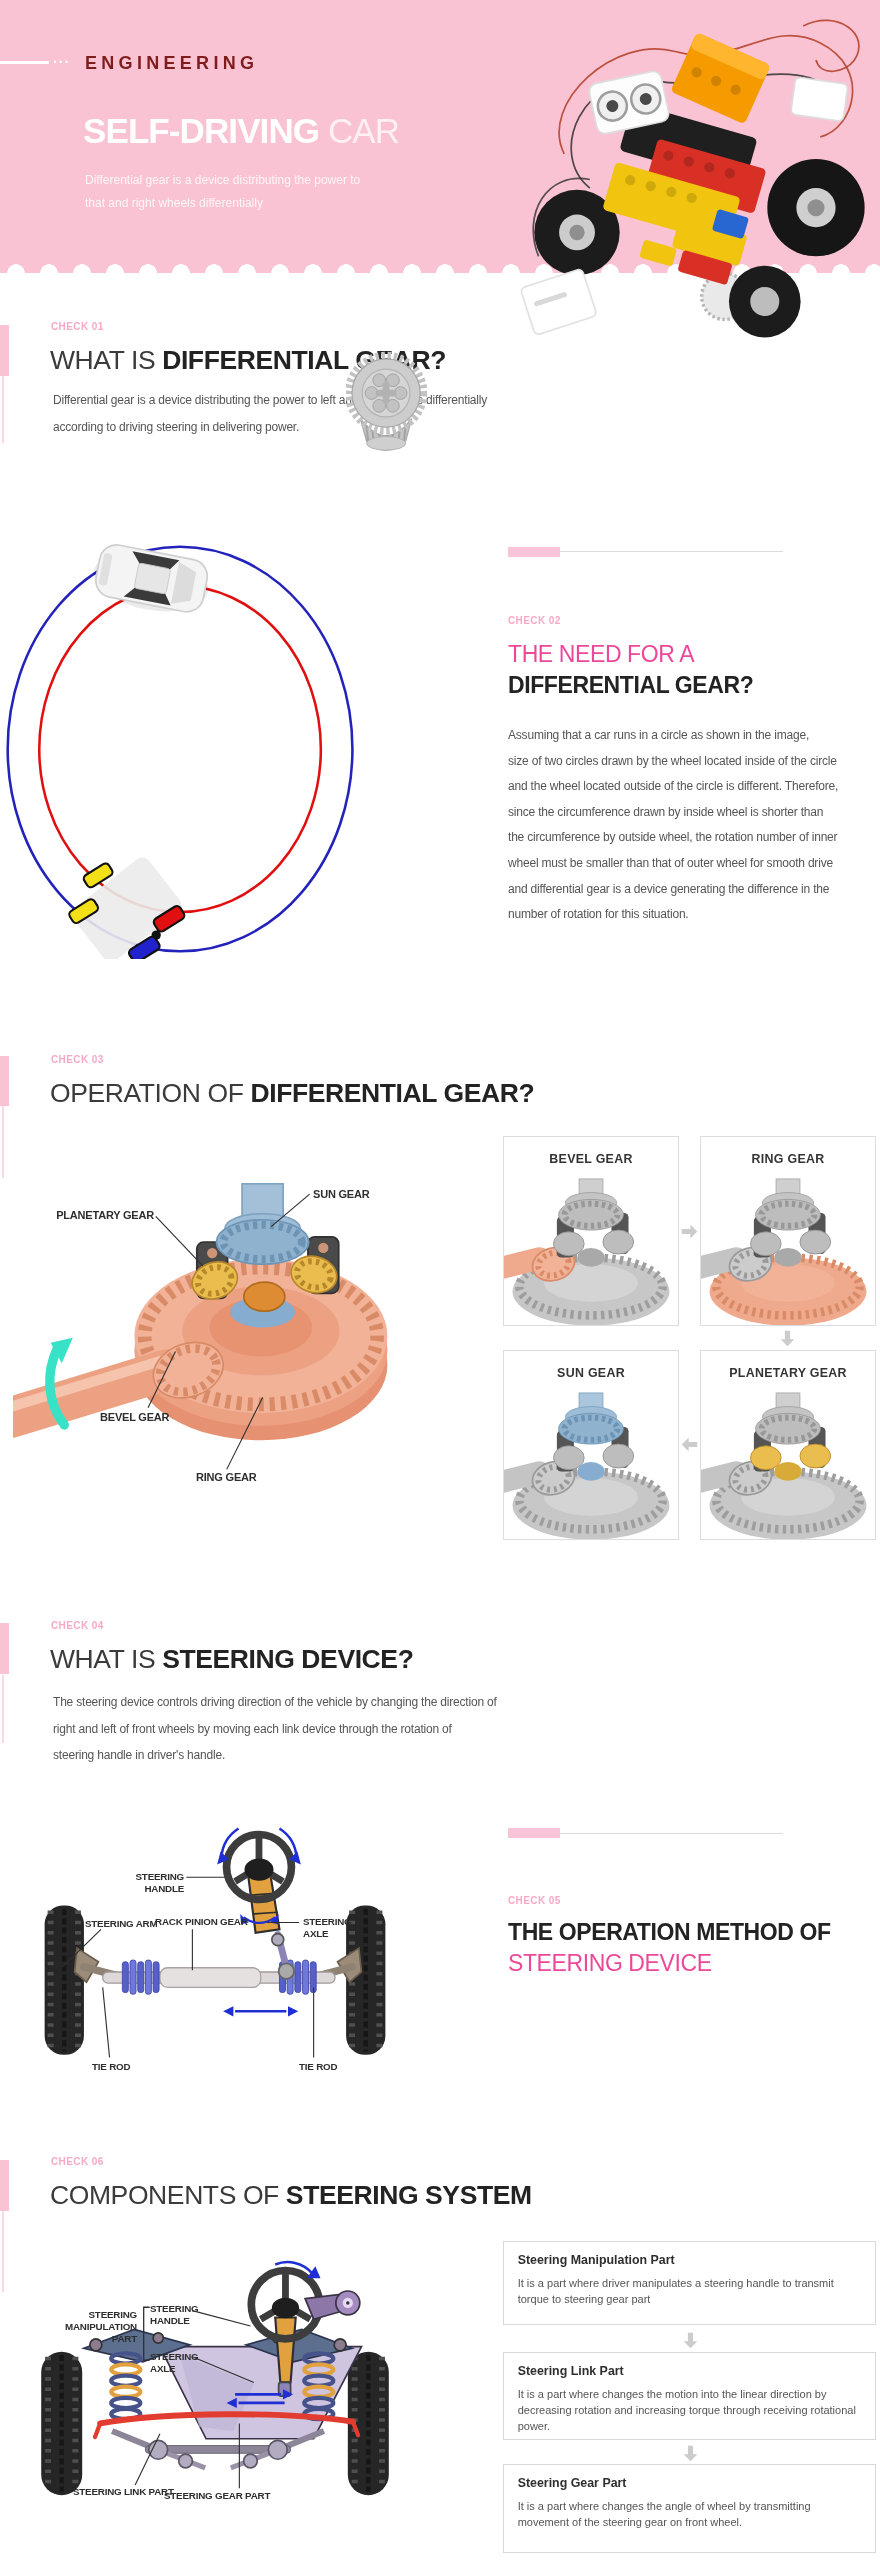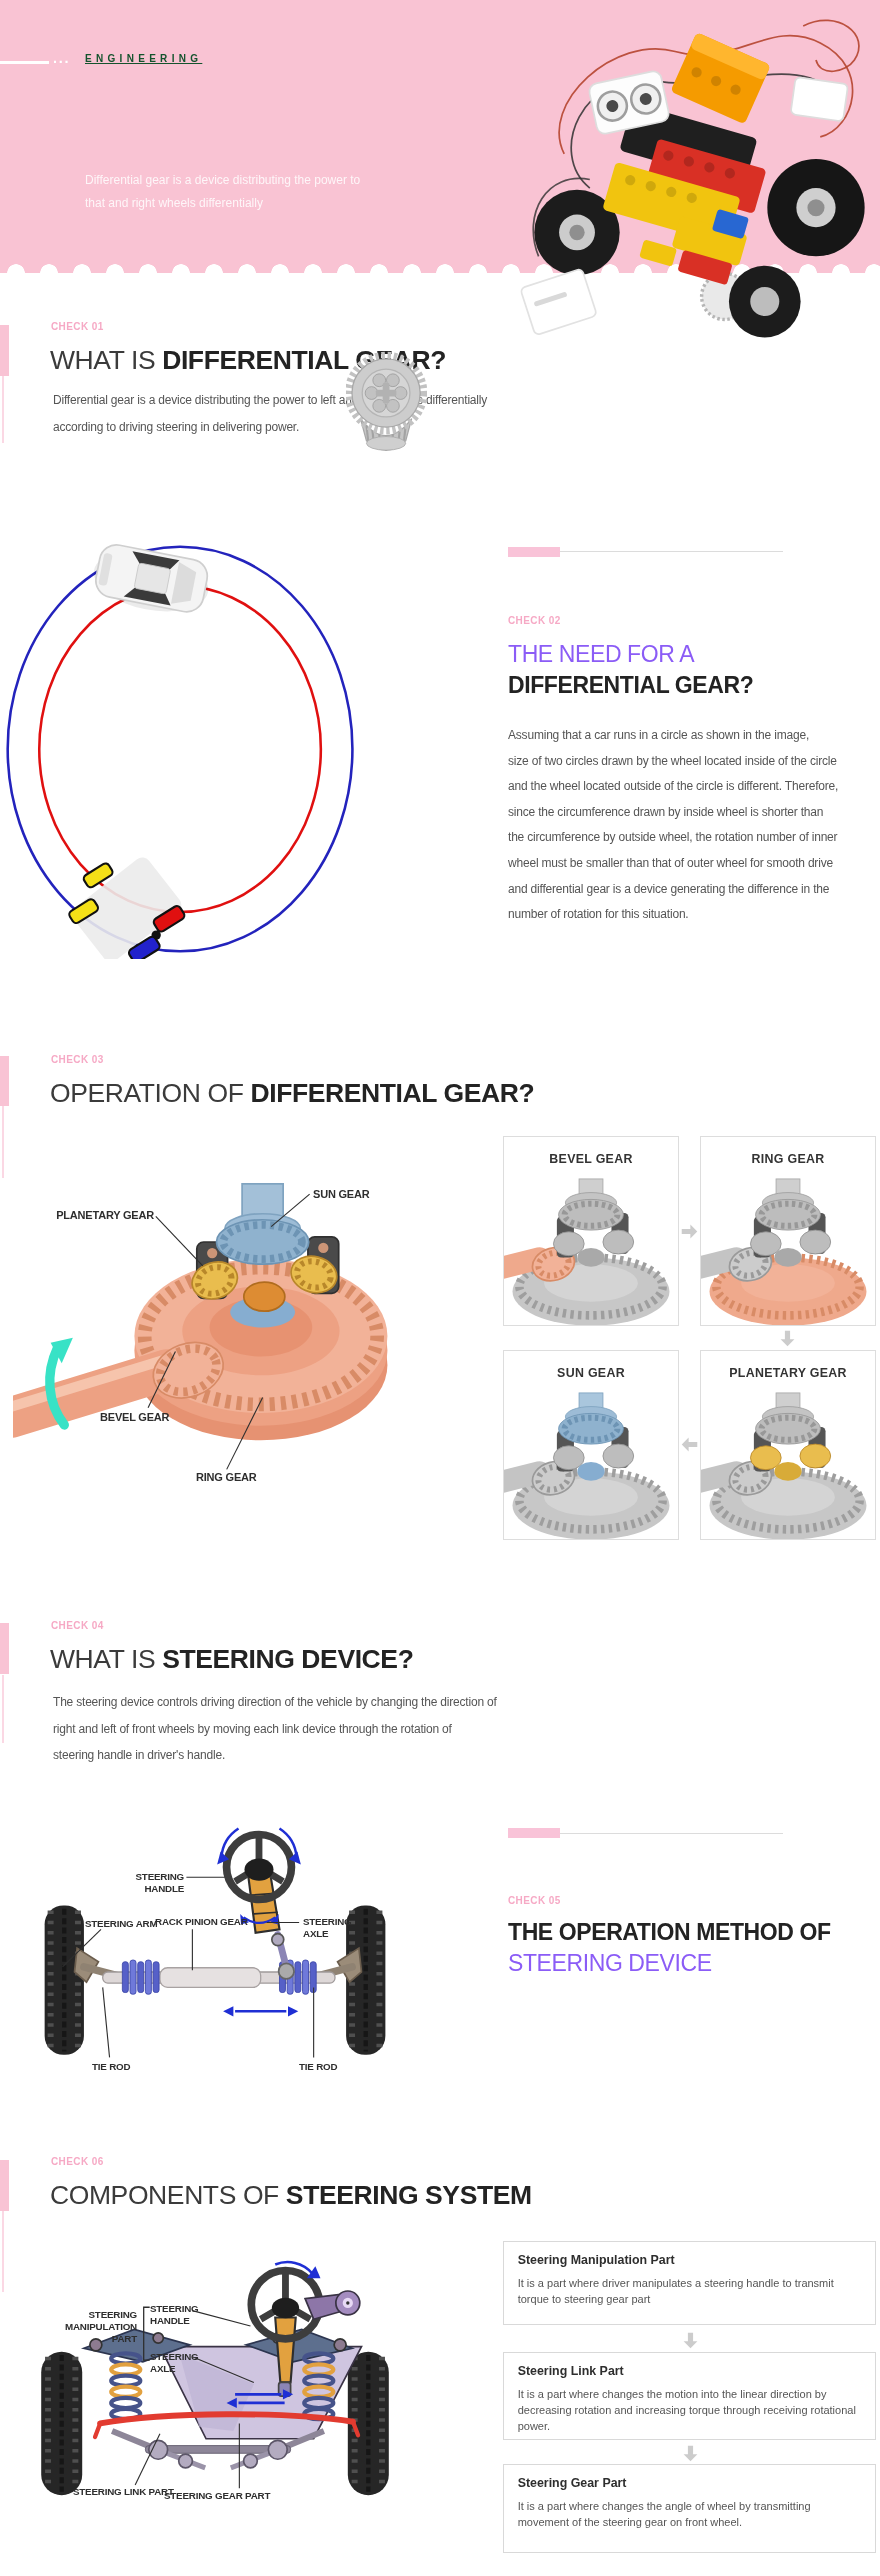--- a/index.html
+++ b/index.html
@@ -7,34 +7,34 @@
         font-family:"Liberation Sans",sans-serif;}
   .abs{position:absolute;}
 
   
   .header{position:absolute;left:0;top:0;width:880px;height:273px;background:#f9c3d3;}
   .header::after{content:"";position:absolute;left:0;bottom:0;width:100%;height:12px;
       background:radial-gradient(circle at 16px 12px,#ffffff 8.5px,rgba(255,255,255,0) 9px);
       background-size:33px 12px;background-repeat:repeat-x;}
   .hdr-line{position:absolute;left:0;top:61px;width:49px;height:2.6px;background:#ffffff;}
   .hdr-dots{position:absolute;left:53px;top:50px;color:#fff;font-size:14.5px;letter-spacing:1.7px;font-weight:700;}
-  .hdr-cat{position:absolute;left:85px;top:53px;color:#14532d;font-weight:700;font-size:10px;letter-spacing:4.3px;text-decoration:underline;}
+  .hdr-cat{position:absolute;left:85px;top:53px;color:#7f1d1d;font-weight:700;font-size:18px;letter-spacing:4.3px;}
   .hdr-title{position:absolute;left:83px;top:111px;font-size:35px;letter-spacing:-0.9px;white-space:nowrap;}
   .hdr-title .tb{font-weight:800;color:#ffffff;}
   .hdr-title .tl{font-weight:300;color:rgba(255,255,255,0.75);}
   .hdr-sub{position:absolute;left:85px;color:rgba(255,255,255,0.85);font-size:12px;white-space:nowrap;}
 
   
   .pink-bar{position:absolute;left:0;width:8.5px;background:#f9c3d4;}
   .pink-thin{position:absolute;left:1.7px;width:2.6px;background:#fbd8e4;}
   .check-label{position:absolute;font-weight:800;font-size:10px;color:#f6a9c5;letter-spacing:0.4px;white-space:nowrap;}
   .sec-title{position:absolute;font-size:26.5px;font-weight:300;color:#3b3b3b;letter-spacing:-0.4px;white-space:nowrap;}
   .sec-title .bold{font-weight:800;color:#232323;letter-spacing:-0.4px;}
   .rc-title{position:absolute;font-size:23px;white-space:nowrap;letter-spacing:-0.4px;}
-  .rc-title.light{font-weight:300;color:#8b5cf6;}
+  .rc-title.light{font-weight:300;color:#ec4899;}
   .rc-title.boldt{font-weight:800;color:#232323;}
   .body-line{position:absolute;font-size:12px;color:#555;white-space:nowrap;letter-spacing:-0.2px;}
   .pink-box{position:absolute;width:52px;height:10.3px;background:#f9c3d8;}
   .gray-rule{position:absolute;height:0.9px;background:#dcdcdc;}
 
   .diagram-label{position:absolute;font-size:9.8px;font-weight:700;color:#2e2e2e;white-space:pre-line;line-height:12px;letter-spacing:-0.2px;}
   .diagram-label.right{text-align:right;}
 
   
   .panel{position:absolute;width:174px;height:188px;border:0.9px solid #dddddd;background:#fff;overflow:hidden;}
@@ -49,20 +49,23 @@
 </style>
 </head>
 <body>
 
 <div class="page">
 
   <div class="header">
     <div class="hdr-line"></div>
     <div class="hdr-dots">...</div>
     <div class="hdr-cat">ENGINEERING</div>
+    <div class="hdr-title">
+      <span class="tb">SELF-DRIVING</span><span class="tl"> CAR</span>
+    </div>
     <div class="hdr-sub" style="top:173px;">Differential gear is a device distributing the power to</div>
     <div class="hdr-sub" style="top:196px;">that and right wheels differentially</div>
   </div>
 
   <svg class="abs" style="left:513px;top:0;z-index:3;" width="367" height="342" viewBox="0 0 430 400">
     <path d="M60,180 C30,120 120,40 190,60 C260,80 300,20 360,50 C420,80 400,150 360,160" fill="none" stroke="#b5452f" stroke-width="2" opacity="0.9"></path>
     <path d="M90,220 C40,180 80,80 170,95 C240,107 330,60 380,110" fill="none" stroke="#303030" stroke-width="2" opacity="0.85"></path>
     <path d="M340,30 C380,10 420,40 400,70 C390,85 360,90 355,70" fill="none" stroke="#b5452f" stroke-width="2" opacity="0.9"></path>
     <path d="M30,300 C10,250 40,200 90,210" fill="none" stroke="#303030" stroke-width="2" opacity="0.8"></path>
     <circle cx="75" cy="272" r="50" fill="#1c1c1c"></circle>

